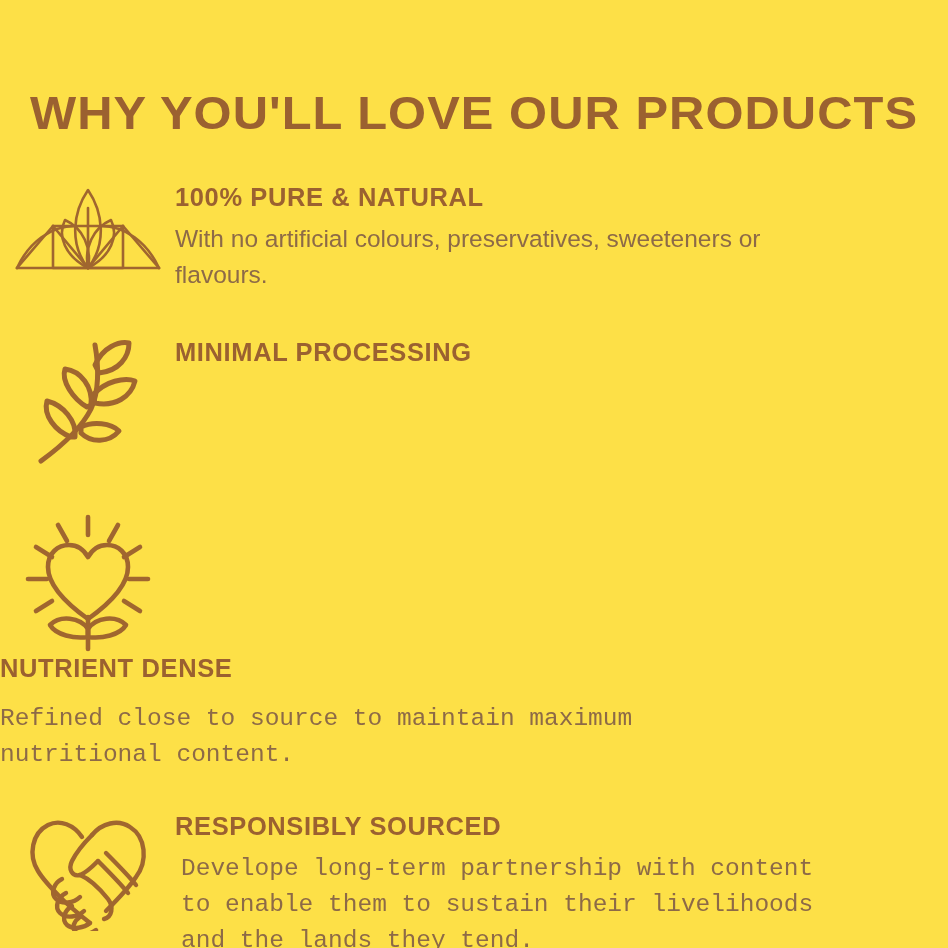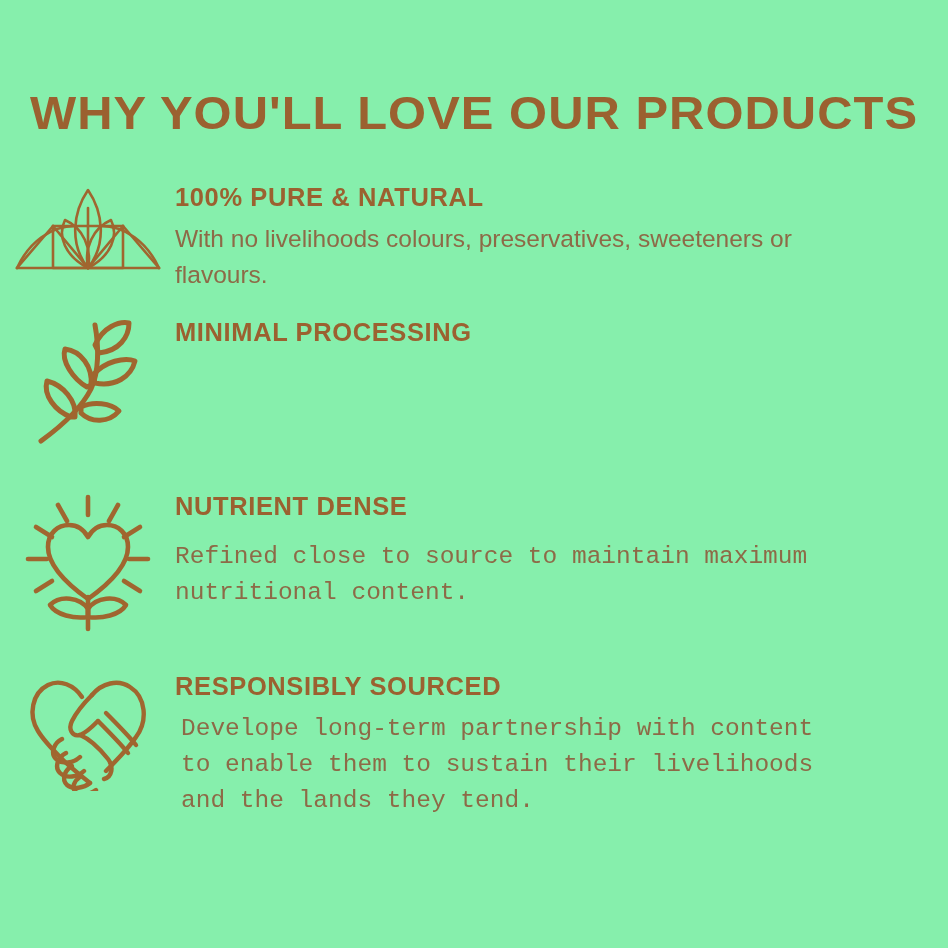--- a/index.html
+++ b/index.html
@@ -11,21 +11,21 @@
     width: 948px;
     height: 948px;
     background: #efe4da;
     font-family: "Liberation Sans", sans-serif;
     overflow: hidden;
   }
   .page {
     position: relative;
     width: 948px;
     height: 948px;
-    background: #86efac;
+    background: #fde047;
     box-sizing: border-box;
   }
 
   
   .page-title {
     position: absolute;
     left: 0;
     top: 54px;
     width: 948px;
     text-align: center;
@@ -87,23 +87,23 @@
     color: #8d6a47;
     font-family: "Liberation Sans", sans-serif;
     font-weight: normal;
     font-size: 24.5px;
     line-height: 36px;
     margin: 0;
     max-width: 640px;
   }
 
   
-  .feature-1 { margin-bottom: 24px; }
+  .feature-1 { margin-bottom: 44px; }
   .feature-2 { margin-bottom: 44px; }
-  .feature-3 { margin-bottom: 38px; }
+  .feature-3 { margin-bottom: 38px; flex-direction: column; }
   .feature-4 { margin-bottom: 0; }
 
   .feature-2 .feature-icon { padding-top: 0; }
   .feature-3 .feature-icon { padding-top: 2px; }
   .feature-4 .feature-icon { padding-top: 2px; }
 
   .feature-2 .feature-title { margin-bottom: 12px; }
   .feature-3 .feature-title { margin-bottom: 18px; }
   .feature-4 .feature-title { margin-bottom: 10px; }
 
@@ -144,21 +144,21 @@
 
           <path d="M4 82 C16 56 38 40 62 40"></path>
 
           <path d="M146 82 C134 56 112 40 88 40"></path>
 
           <line x1="75" y1="22" x2="75" y2="82"></line>
         </svg>
       </div>
       <div class="feature-body">
         <div class="feature-title">100% PURE &amp; NATURAL</div>
-        <p class="feature-desc">With no livelihoods colours, preservatives, sweeteners or flavours.</p>
+        <p class="feature-desc">With no artificial colours, preservatives, sweeteners or flavours.</p>
       </div>
     </div>
 
     <div class="feature feature-2">
       <div class="feature-icon">
         <svg width="110" height="130" viewBox="0 0 110 130" fill="none" stroke="#A0662F" stroke-width="5" stroke-linecap="round" stroke-linejoin="round">
 
           <path d="M8 124 C30 108 48 92 58 72 C66 55 66 30 62 8"></path>
 
           <path d="M62 28 C70 10 86 4 96 6 C96 20 86 34 66 36 Z"></path>

